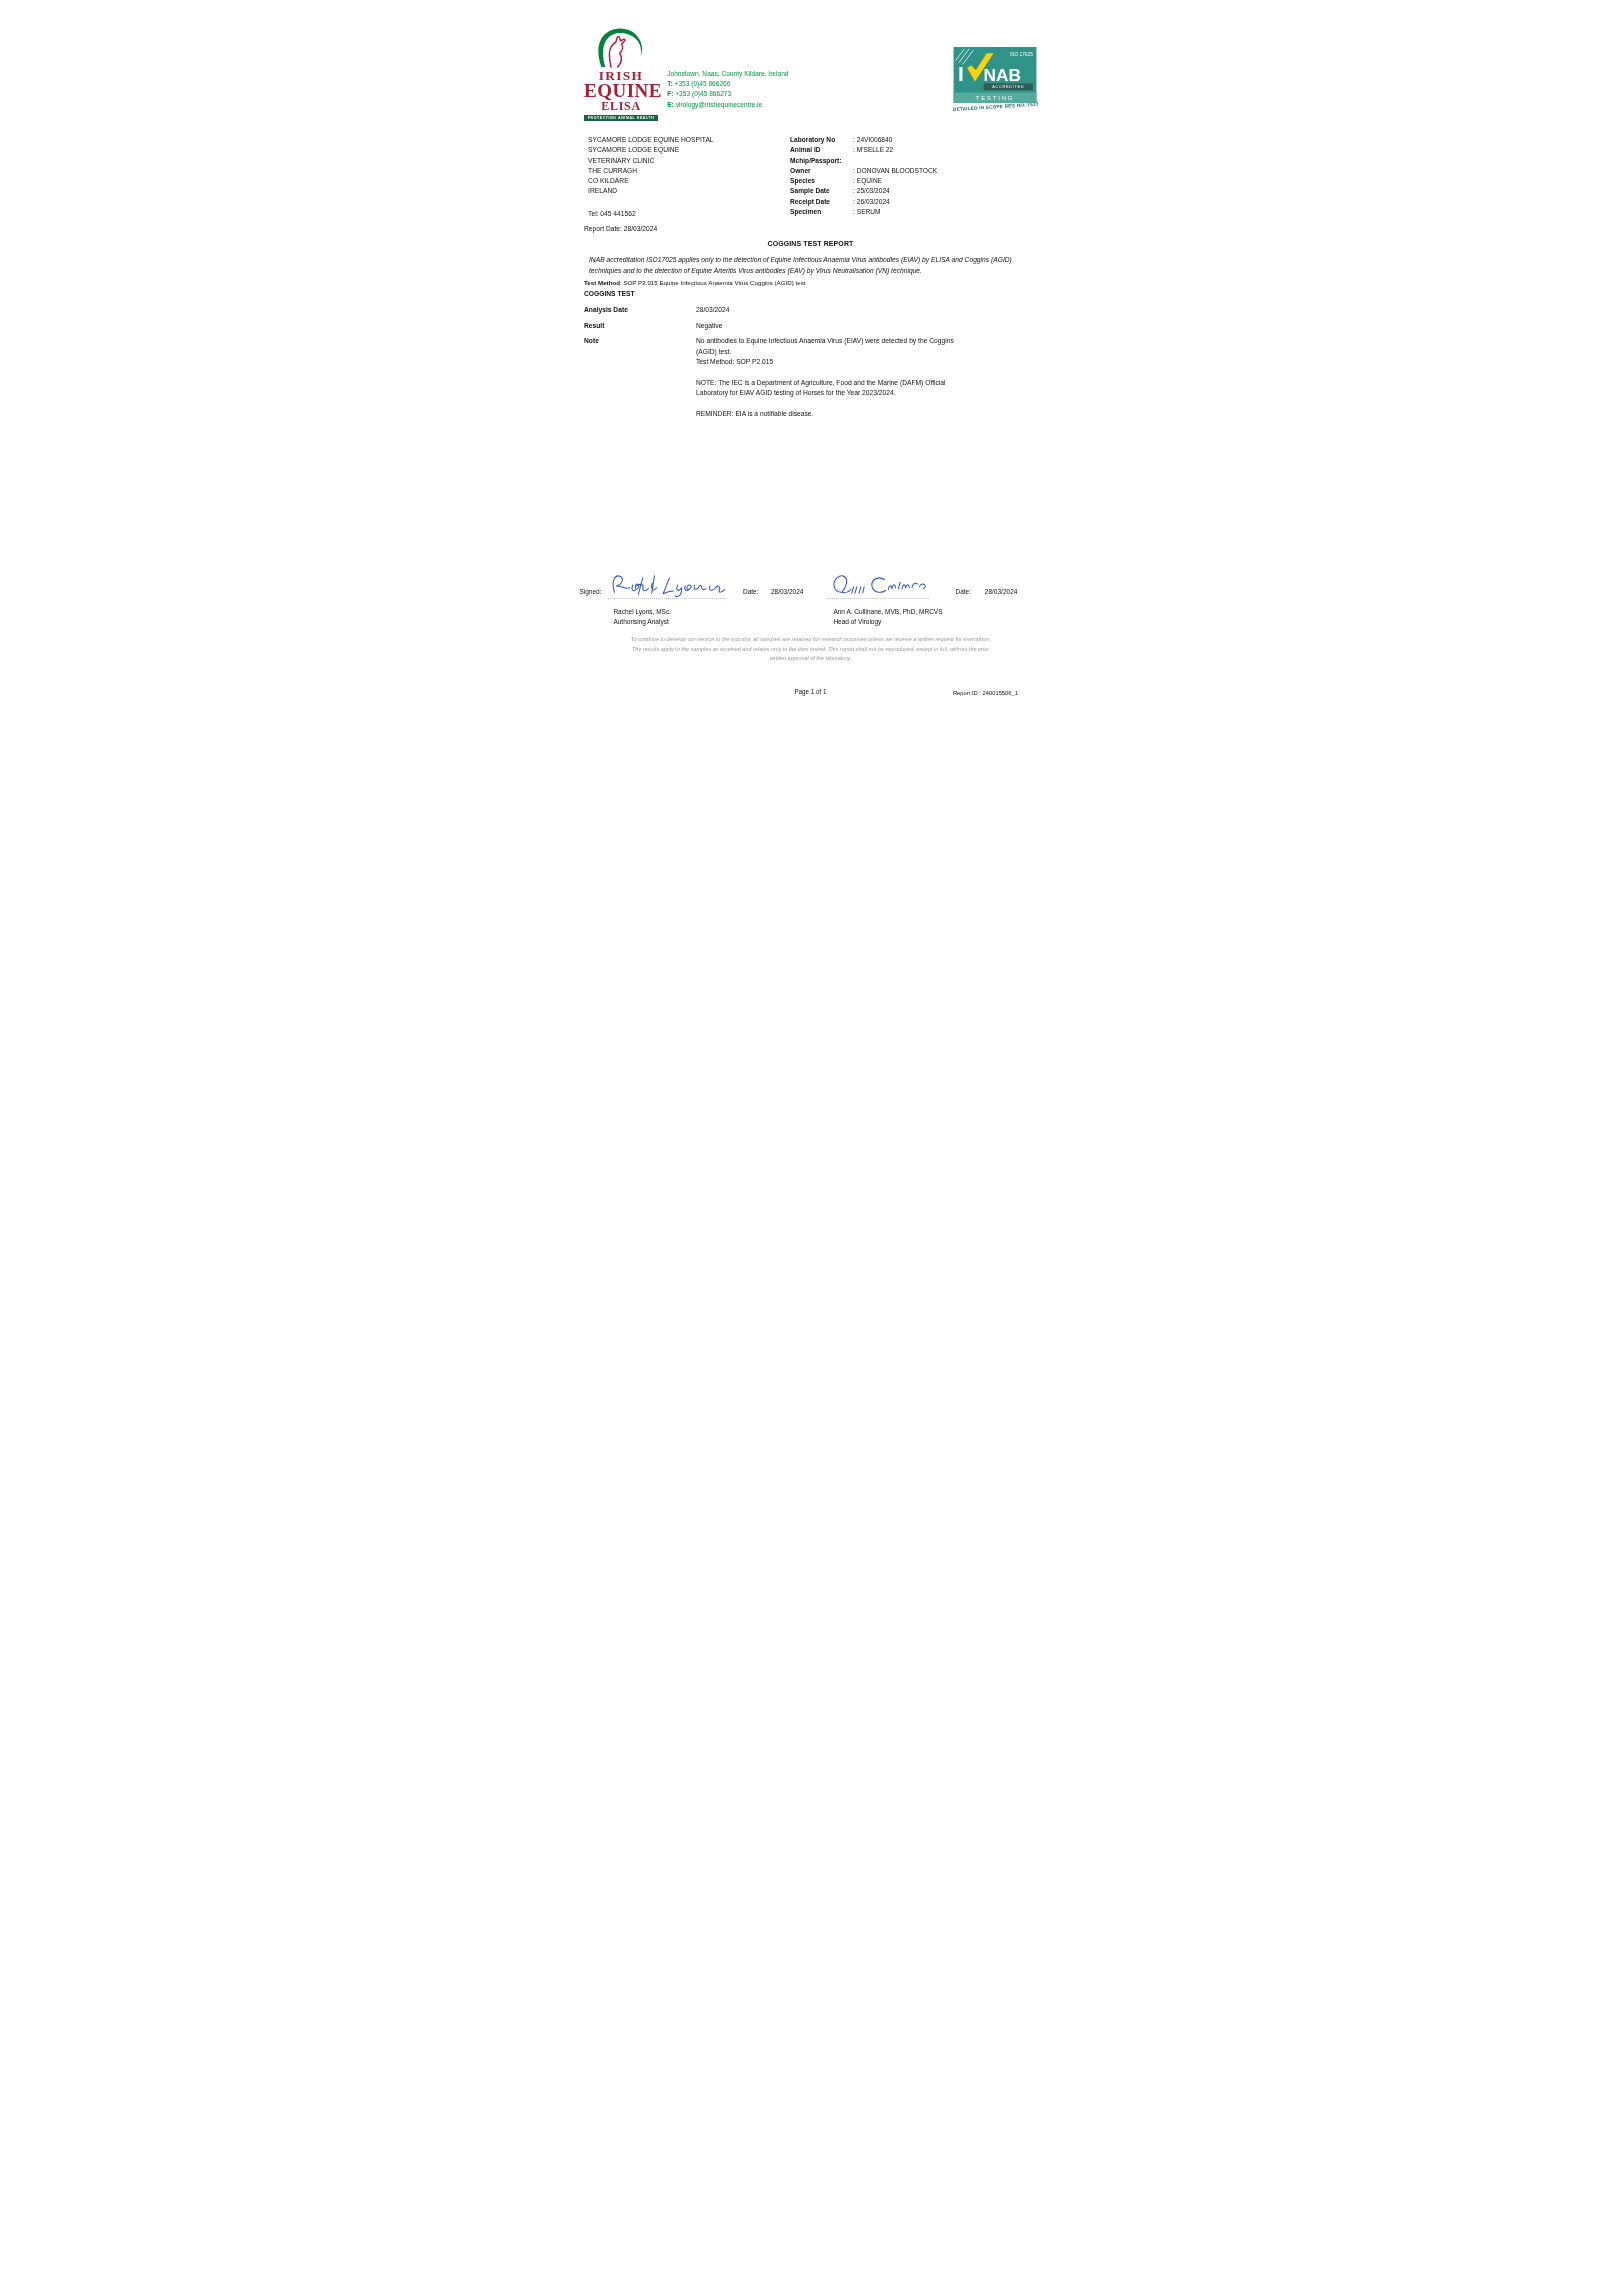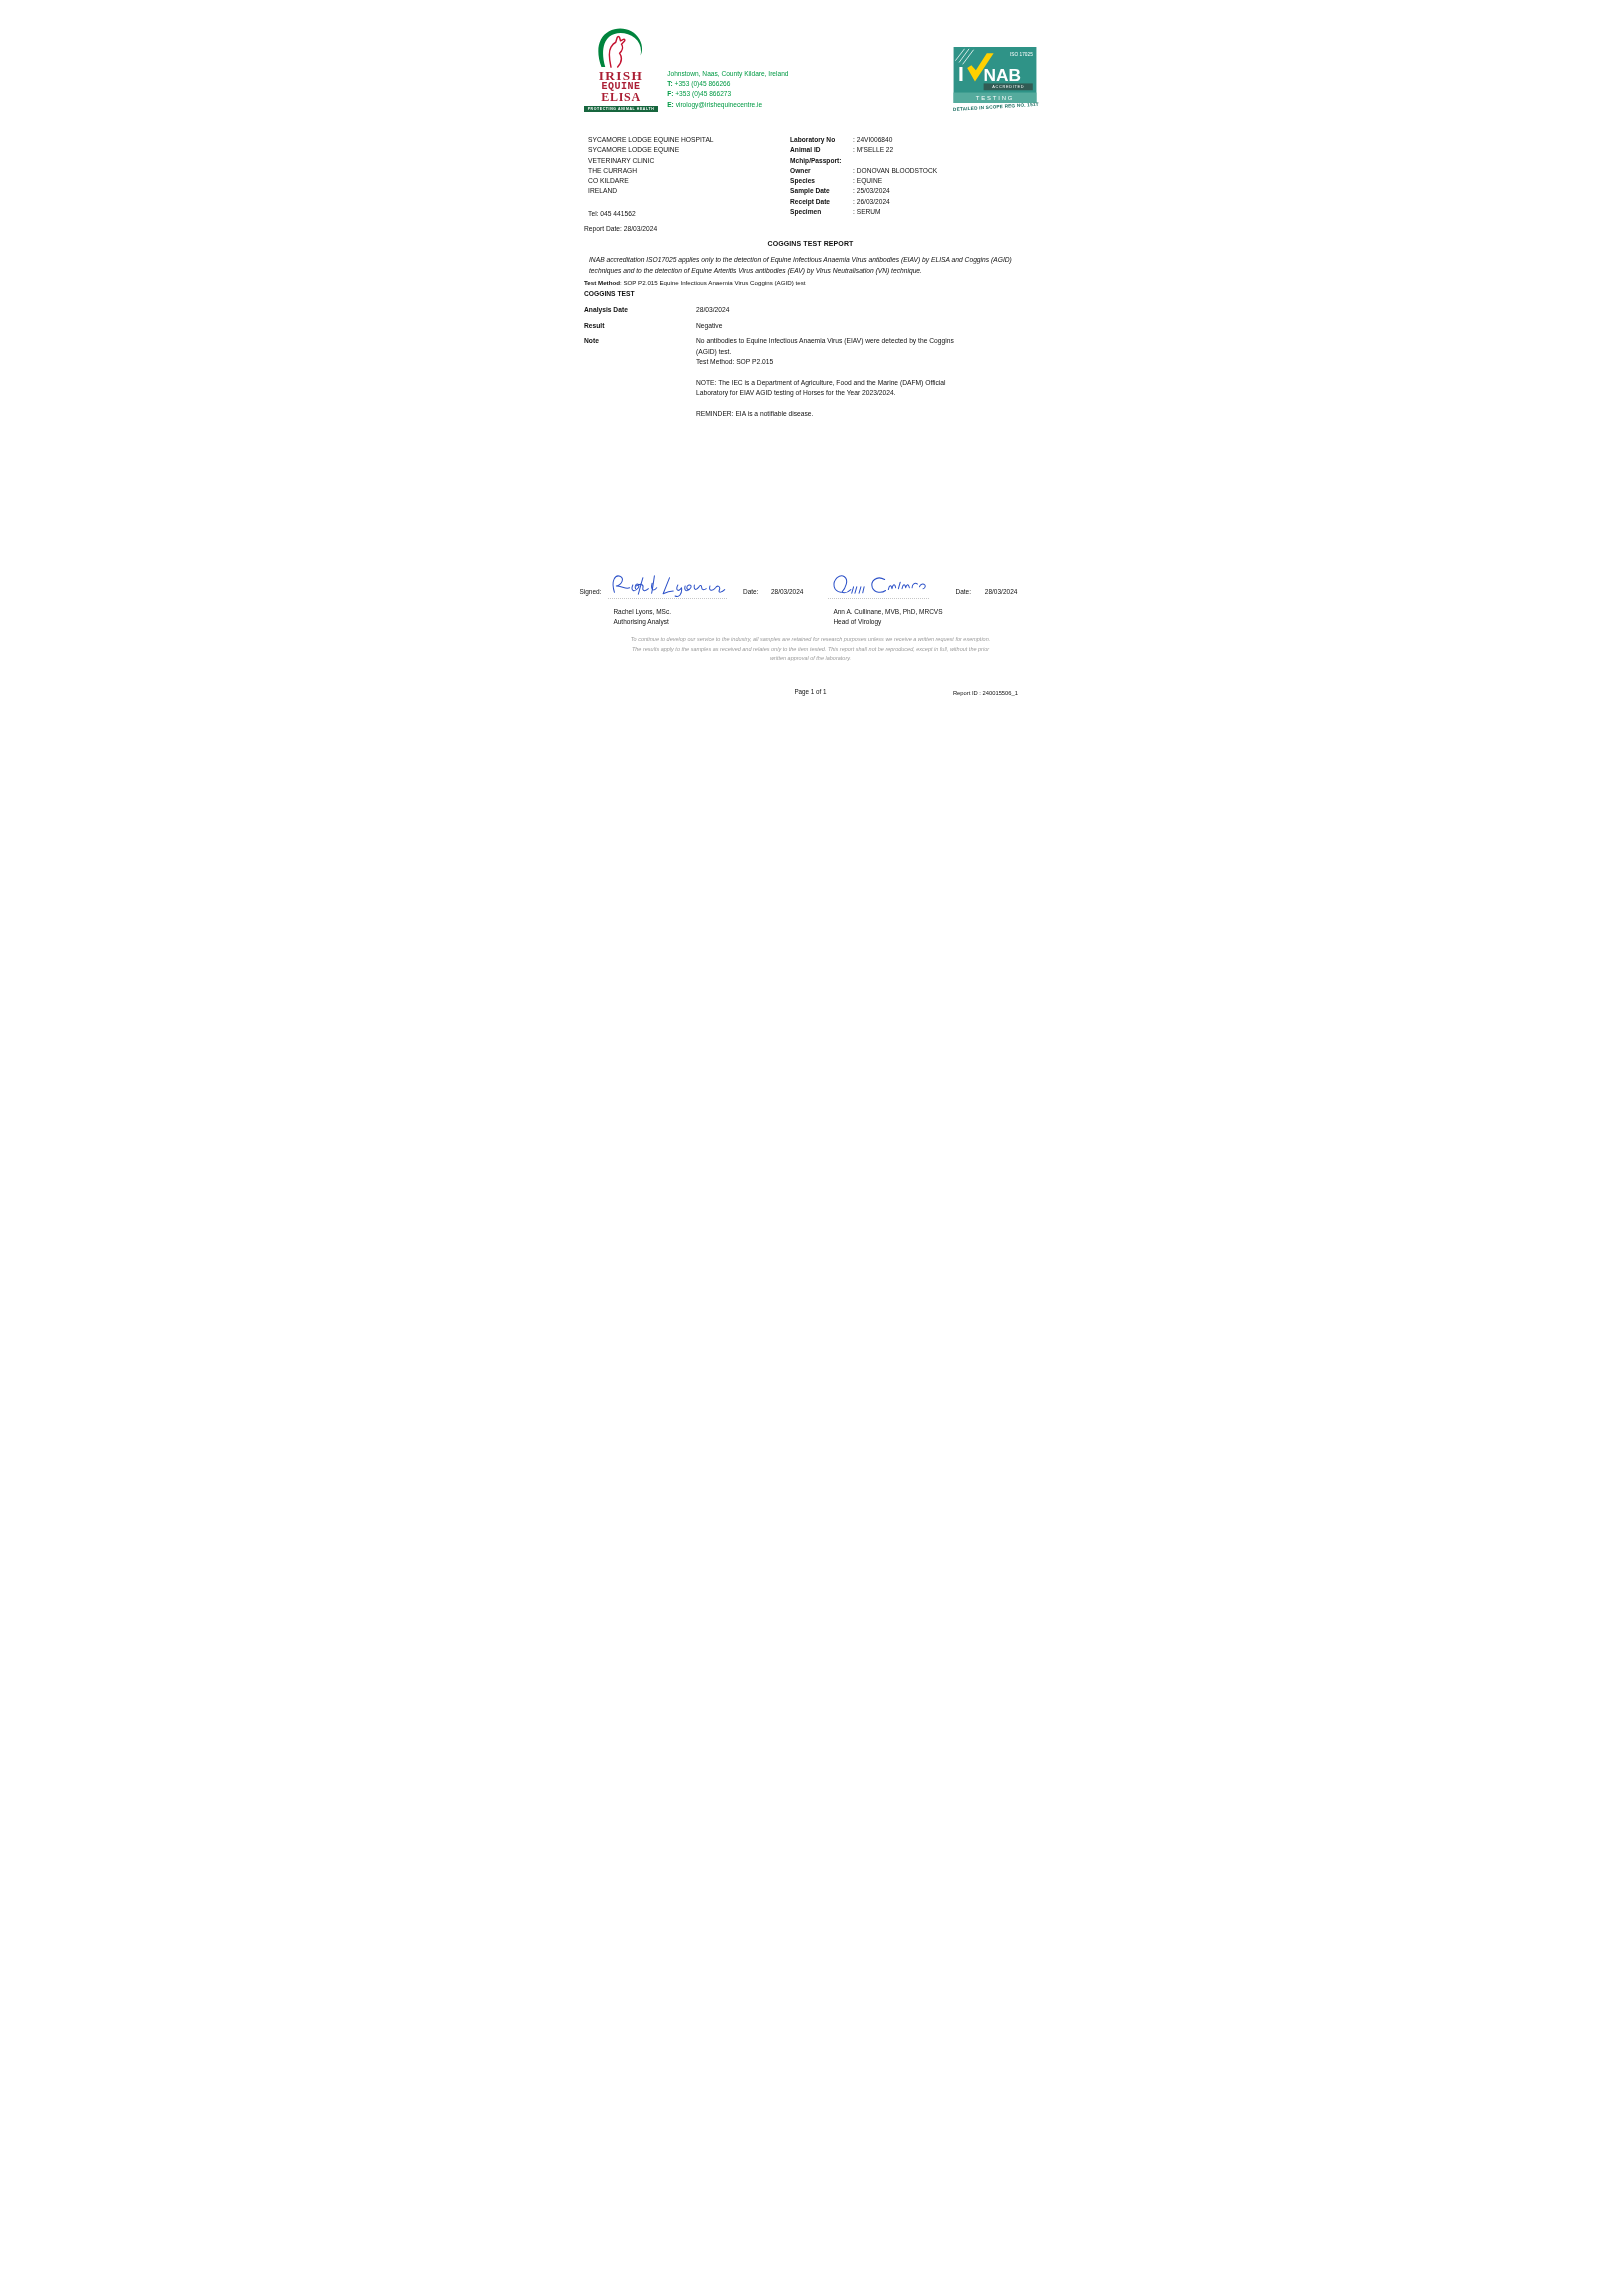--- a/index.html
+++ b/index.html
@@ -9,21 +9,21 @@
     width:505px; height:715px; margin:0 auto; background:#fff;
     padding:27px 26px 19px; display:flex; flex-direction:column; position:relative;
   }
 
   
   .header { display:flex; height:98px; }
   .logo { width:74px; text-align:center; }
   .horse-svg { display:block; width:54px; height:41px; margin:0 auto 0.9px; }
   .logo-word { font-family:"Liberation Serif", serif; font-weight:bold; color:#ab1f35; line-height:0.98; }
   .logo-irish  { font-size:13.3px; letter-spacing:1.4px; }
-  .logo-equine { font-size:10px; letter-spacing:0.5px;font-family:Liberation Mono, monospace; }
+  .logo-equine { font-size:19px; letter-spacing:0.5px; }
   .logo-centre { font-size:12px; letter-spacing:0.7px; }
   .logo-tagline {
     margin-top:2.3px; background:#17663e; color:#fff; font-size:3.5px; font-weight:bold;
     letter-spacing:0.6px; padding:1.4px 0 0.9px; text-align:center;
   }
   .contact { margin-left:9.2px; padding-top:42px; font-size:6.6px; line-height:10.2px; color:#009a44; }
   .contact b { font-weight:bold; }
   .inab { margin-left:auto; width:84px; padding-top:20px; }
   .inab-svg { display:block; width:84px; height:56px; }
   .inab-svg text { font-family:"Liberation Sans", sans-serif; }

